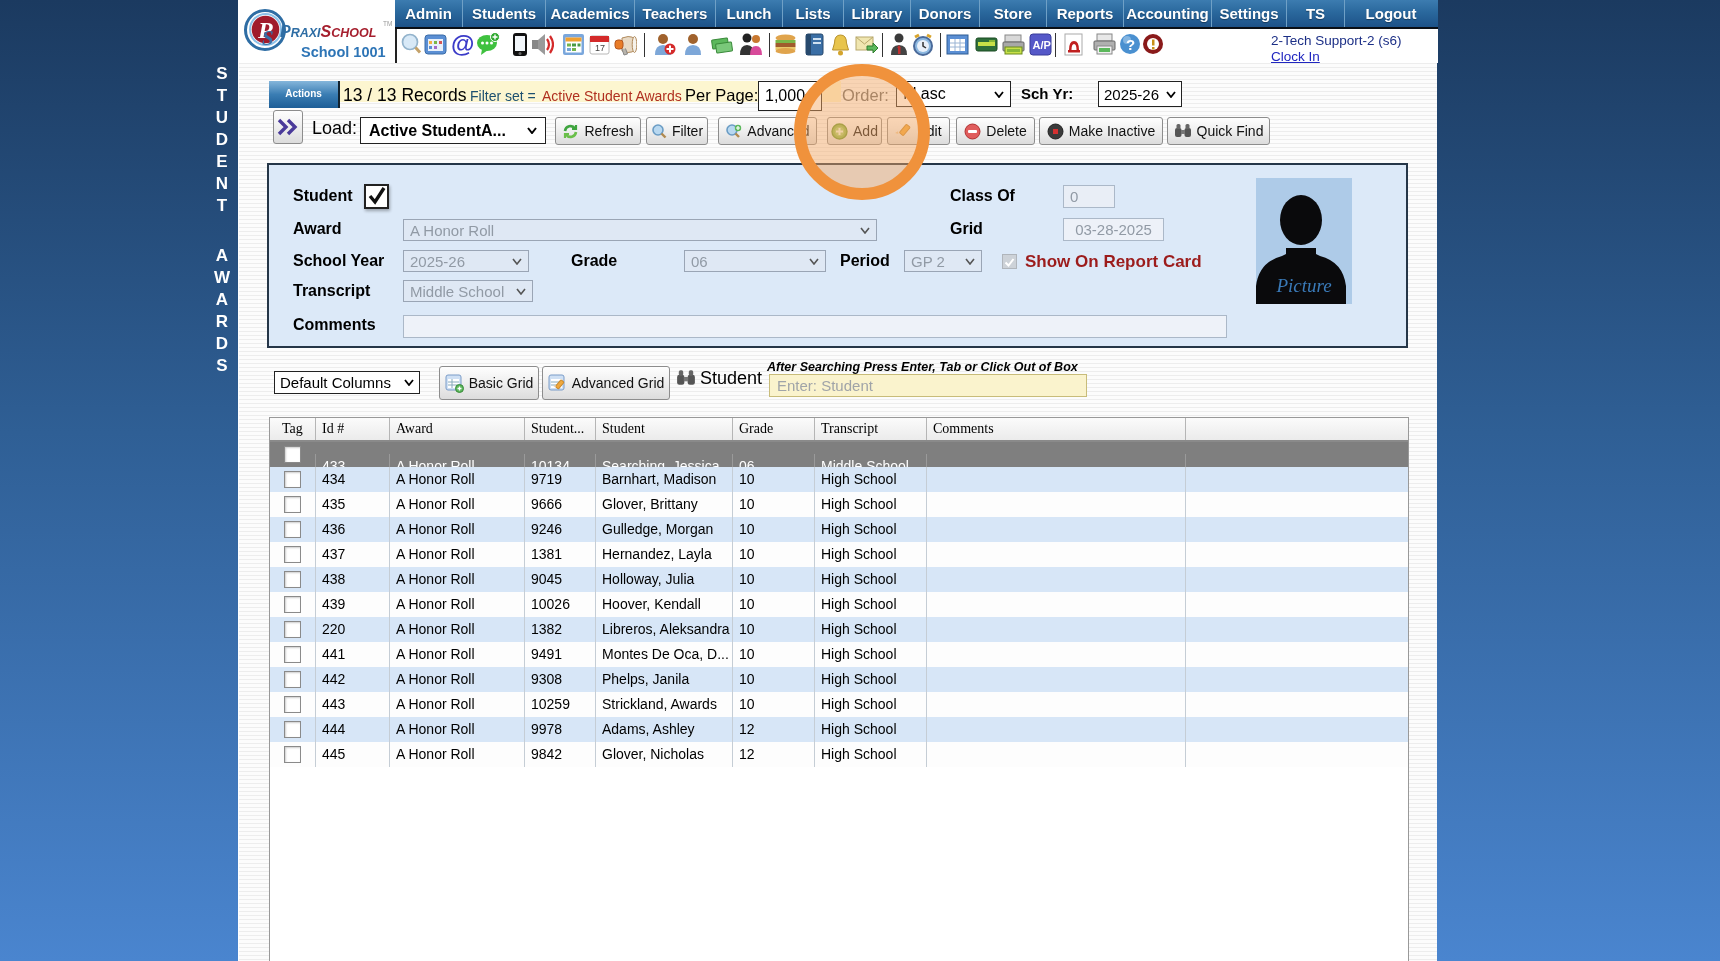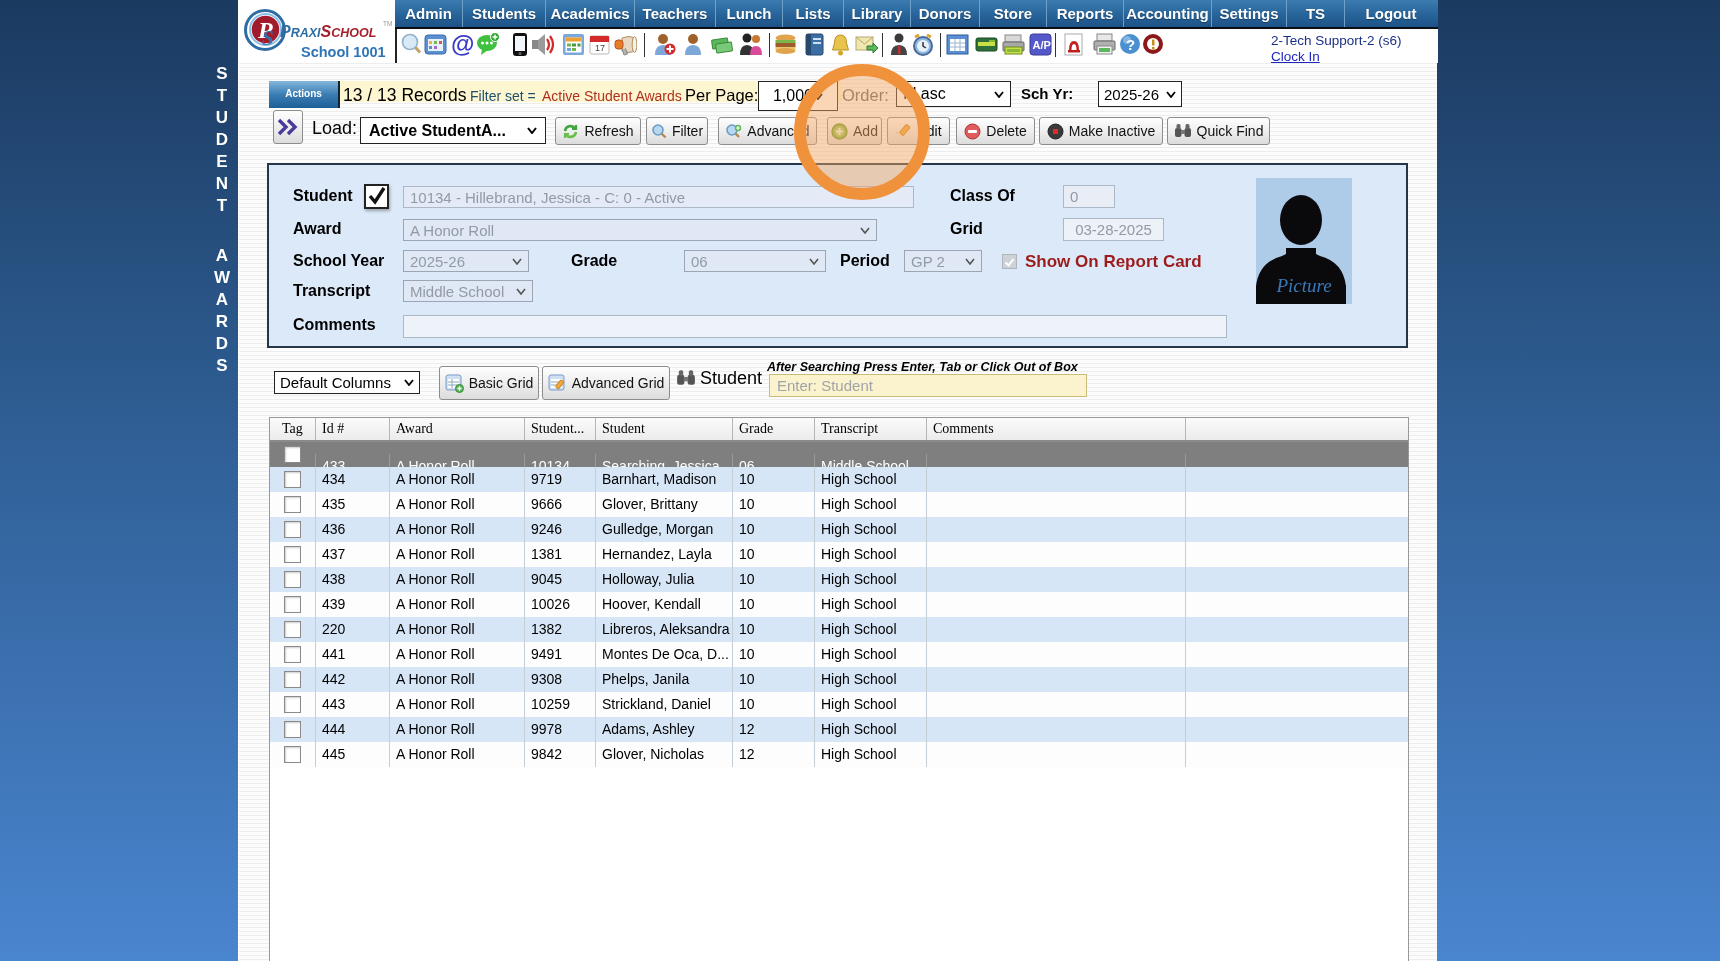--- a/index.html
+++ b/index.html
@@ -267,21 +267,21 @@
       </svg>
     </div>
   </div>
   <div id="actionsrow">
     <div id="yellowstrip"></div>
     <div id="actionsbtn">Actions</div>
     <div class="rowtext" style="left:104px;top:85px;font-size:17.5px;color:#000">13 / 13 Records</div>
     <div class="rowtext" style="left:231px;top:88px;font-size:14px;color:#1d5070">Filter set =&nbsp;</div>
     <div class="rowtext" style="left:303px;top:88px;font-size:14px;color:#b03020">Active Student Awards</div>
     <div class="rowtext" style="left:446px;top:86px;font-size:16.5px;color:#000">Per Page:</div>
-    <div class="selbox abs" style="left:519px;top:81px;width:80px;height:26px;font-size:16px;display:flex;align-items:center;justify-content:center;padding:14px 6px">1,000 <svg class="chev" viewBox="0 0 10 7">
+    <div class="selbox abs" style="left:519px;top:81px;width:64px;height:26px;font-size:16px;display:flex;align-items:center;justify-content:flex-start;padding:14px 6px">1,000 <svg class="chev" viewBox="0 0 10 7">
           <path d="M1 1 L5 6 L9 1" stroke="#000" stroke-width="1.8" fill="none"></path>
         </svg></div>
     <div class="rowtext" style="left:603px;top:86px;font-size:16.5px;color:#666">Order:</div>
     <div class="selbox abs" style="left:657px;top:81px;width:115px;height:26px;font-size:16px;display:flex;align-items:center;justify-content:space-between;padding:0 6px">Id asc <svg class="chev" viewBox="0 0 10 7">
           <path d="M1 1 L5 6 L9 1" stroke="#000" stroke-width="1.8" fill="none"></path>
         </svg></div>
     <div class="rowtext" style="left:782px;top:85px;font-size:15px;font-weight:bold;color:#000">Sch Yr:</div>
     <div class="selbox abs" style="left:859px;top:81px;width:84px;height:26px;font-size:15px;display:flex;align-items:center;justify-content:space-between;padding:0 5px;white-space:nowrap">2025-26 <svg class="chev" viewBox="0 0 10 7">
           <path d="M1 1 L5 6 L9 1" stroke="#000" stroke-width="1.8" fill="none"></path>
         </svg></div>
@@ -335,21 +335,20 @@
           <rect x="7" y="7" width="4" height="4" fill="#777"></rect>
           <rect x="2.5" y="1" width="4" height="5" rx="1.5" fill="#666"></rect>
           <rect x="11.5" y="1" width="4" height="5" rx="1.5" fill="#666"></rect>
         </svg>Quick Find</div>
   </div>
   <div id="formpanel">
     <div class="flabel" style="left:24px;top:22px">Student</div>
     <div class="abs" style="left:95px;top:19px;width:25px;height:25px;background:#fff;border:2px solid #222;box-shadow:1px 2px 3px rgba(0,0,0,0.3)"><svg width="21" height="21" viewBox="0 0 21 21">
           <path d="M4 10 L9 16 L18 2" stroke="#111" stroke-width="3.4" fill="none"></path>
         </svg></div>
-    <div class="ffield" style="left:134px;top:21px;width:511px;height:22px">10134 - Hillebrand, Jessica - C: 0 - Active</div>
     <div class="flabel" style="left:681px;top:22px">Class Of</div>
     <div class="ffield" style="left:794px;top:20px;width:52px;height:23px;background:#e9eef6">0</div>
     <div class="flabel" style="left:24px;top:55px">Award</div>
     <div class="fsel" style="left:134px;top:54px;width:474px;height:22px">A Honor Roll <svg class="chev" viewBox="0 0 10 7">
           <path d="M1 1 L5 6 L9 1" stroke="#555" stroke-width="1.6" fill="none"></path>
         </svg></div>
     <div class="flabel" style="left:681px;top:55px">Grid</div>
     <div class="ffield" style="left:794px;top:53px;width:101px;height:23px;background:#edf1f8;justify-content:center">03-28-2025</div>
     <div class="flabel" style="left:24px;top:87px">School Year</div>
     <div class="fsel" style="left:134px;top:85px;width:126px;height:22px">2025-26 <svg class="chev" viewBox="0 0 10 7">
@@ -540,21 +539,21 @@
         <div class="td" style="left:545px;width:112px">High School</div>
         <div class="td" style="left:657px;width:259px"></div>
         <div class="td" style="left:916px;width:223px;border-right:none"></div>
         <div class="cb"></div>
       </div>
   <div class="tr rw" style="top:274px">
         <div class="td" style="left:0;width:46px"></div>
         <div class="td" style="left:46px;width:74px">443</div>
         <div class="td" style="left:120px;width:135px">A Honor Roll</div>
         <div class="td" style="left:255px;width:71px">10259</div>
-        <div class="td" style="left:326px;width:137px">Strickland, Daniel</div>
+        <div class="td" style="left:326px;width:137px">Strickland, Awards</div>
         <div class="td" style="left:463px;width:82px">10</div>
         <div class="td" style="left:545px;width:112px">High School</div>
         <div class="td" style="left:657px;width:259px"></div>
         <div class="td" style="left:916px;width:223px;border-right:none"></div>
         <div class="cb"></div>
       </div>
   <div class="tr ralt" style="top:299px">
         <div class="td" style="left:0;width:46px"></div>
         <div class="td" style="left:46px;width:74px">444</div>
         <div class="td" style="left:120px;width:135px">A Honor Roll</div>

